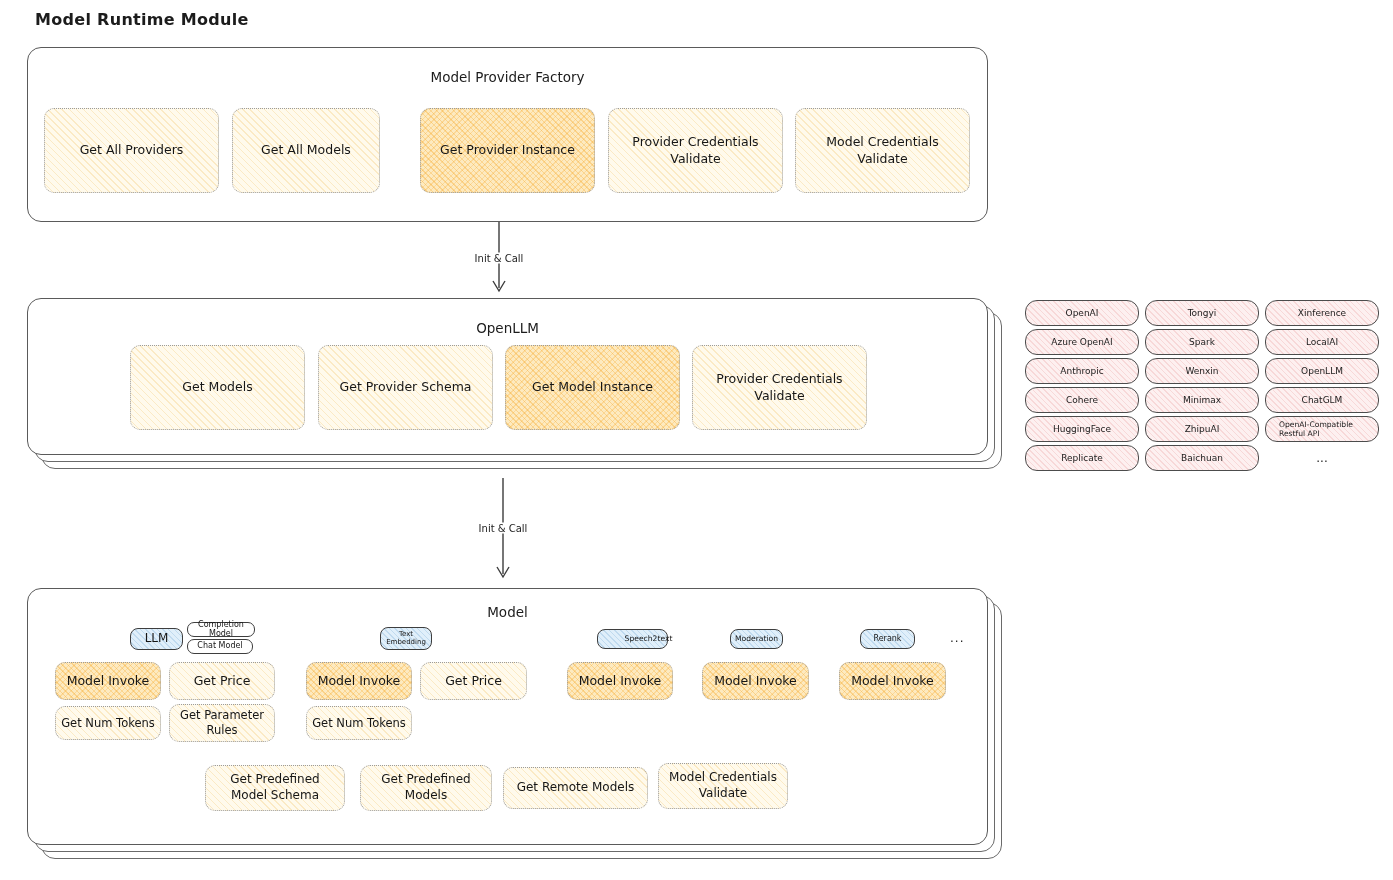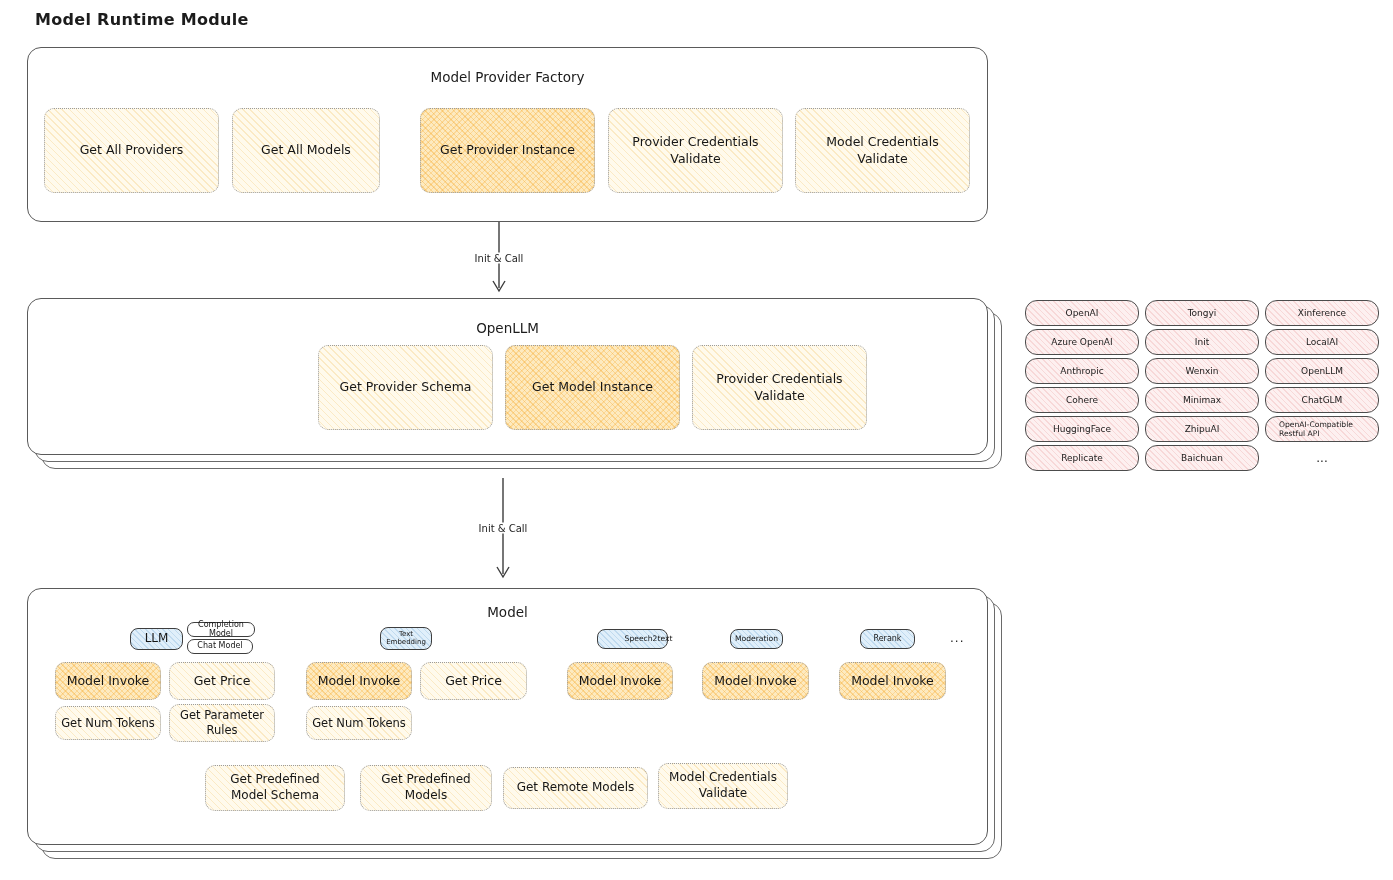--- a/index.html
+++ b/index.html
@@ -73,36 +73,39 @@
     <line x1="9" y1="0" x2="9" y2="66" stroke="#3c3c3c" stroke-width="1.4"></line>
     <polyline points="3,59 9,69 15,59" fill="none" stroke="#3c3c3c" stroke-width="1.4"></polyline>
   </svg>
   <div class="arrow-label" style="left:499px; top:258px;">Init &amp; Call</div>
 
   <div class="stack-layer" style="left:41px; top:312px; width:961px; height:157px;"></div>
   <div class="stack-layer" style="left:34px; top:305px; width:961px; height:157px;"></div>
   <div class="container-box" style="left:27px; top:298px; width:961px; height:157px;"></div>
   <div class="ctitle" style="left:27px; top:320px; width:961px;">OpenLLM</div>
 
+  <div class="op fill-yellow" style="left:130px; top:345px; width:175px; height:85px;">
+    <span>Get Models</span>
+  </div>
   <div class="op fill-yellow" style="left:318px; top:345px; width:175px; height:85px;">
     <span>Get Provider Schema</span>
   </div>
   <div class="op fill-orange" style="left:505px; top:345px; width:175px; height:85px;">
     <span>Get Model Instance</span>
   </div>
   <div class="op fill-yellow" style="left:692px; top:345px; width:175px; height:85px;">
     <span>Provider Credentials Validate</span>
   </div>
 
   <div class="grid">
     <div class="pink-cell">OpenAI</div>
     <div class="pink-cell">Tongyi</div>
     <div class="pink-cell">Xinference</div>
     <div class="pink-cell">Azure OpenAI</div>
-    <div class="pink-cell">Init</div>
+    <div class="pink-cell">Spark</div>
     <div class="pink-cell">LocalAI</div>
     <div class="pink-cell">Anthropic</div>
     <div class="pink-cell">Wenxin</div>
     <div class="pink-cell">OpenLLM</div>
     <div class="pink-cell">Cohere</div>
     <div class="pink-cell">Minimax</div>
     <div class="pink-cell">ChatGLM</div>
     <div class="pink-cell">HuggingFace</div>
     <div class="pink-cell">ZhipuAI</div>
     <div class="pink-cell small">OpenAI-Compatible Restful API</div>

